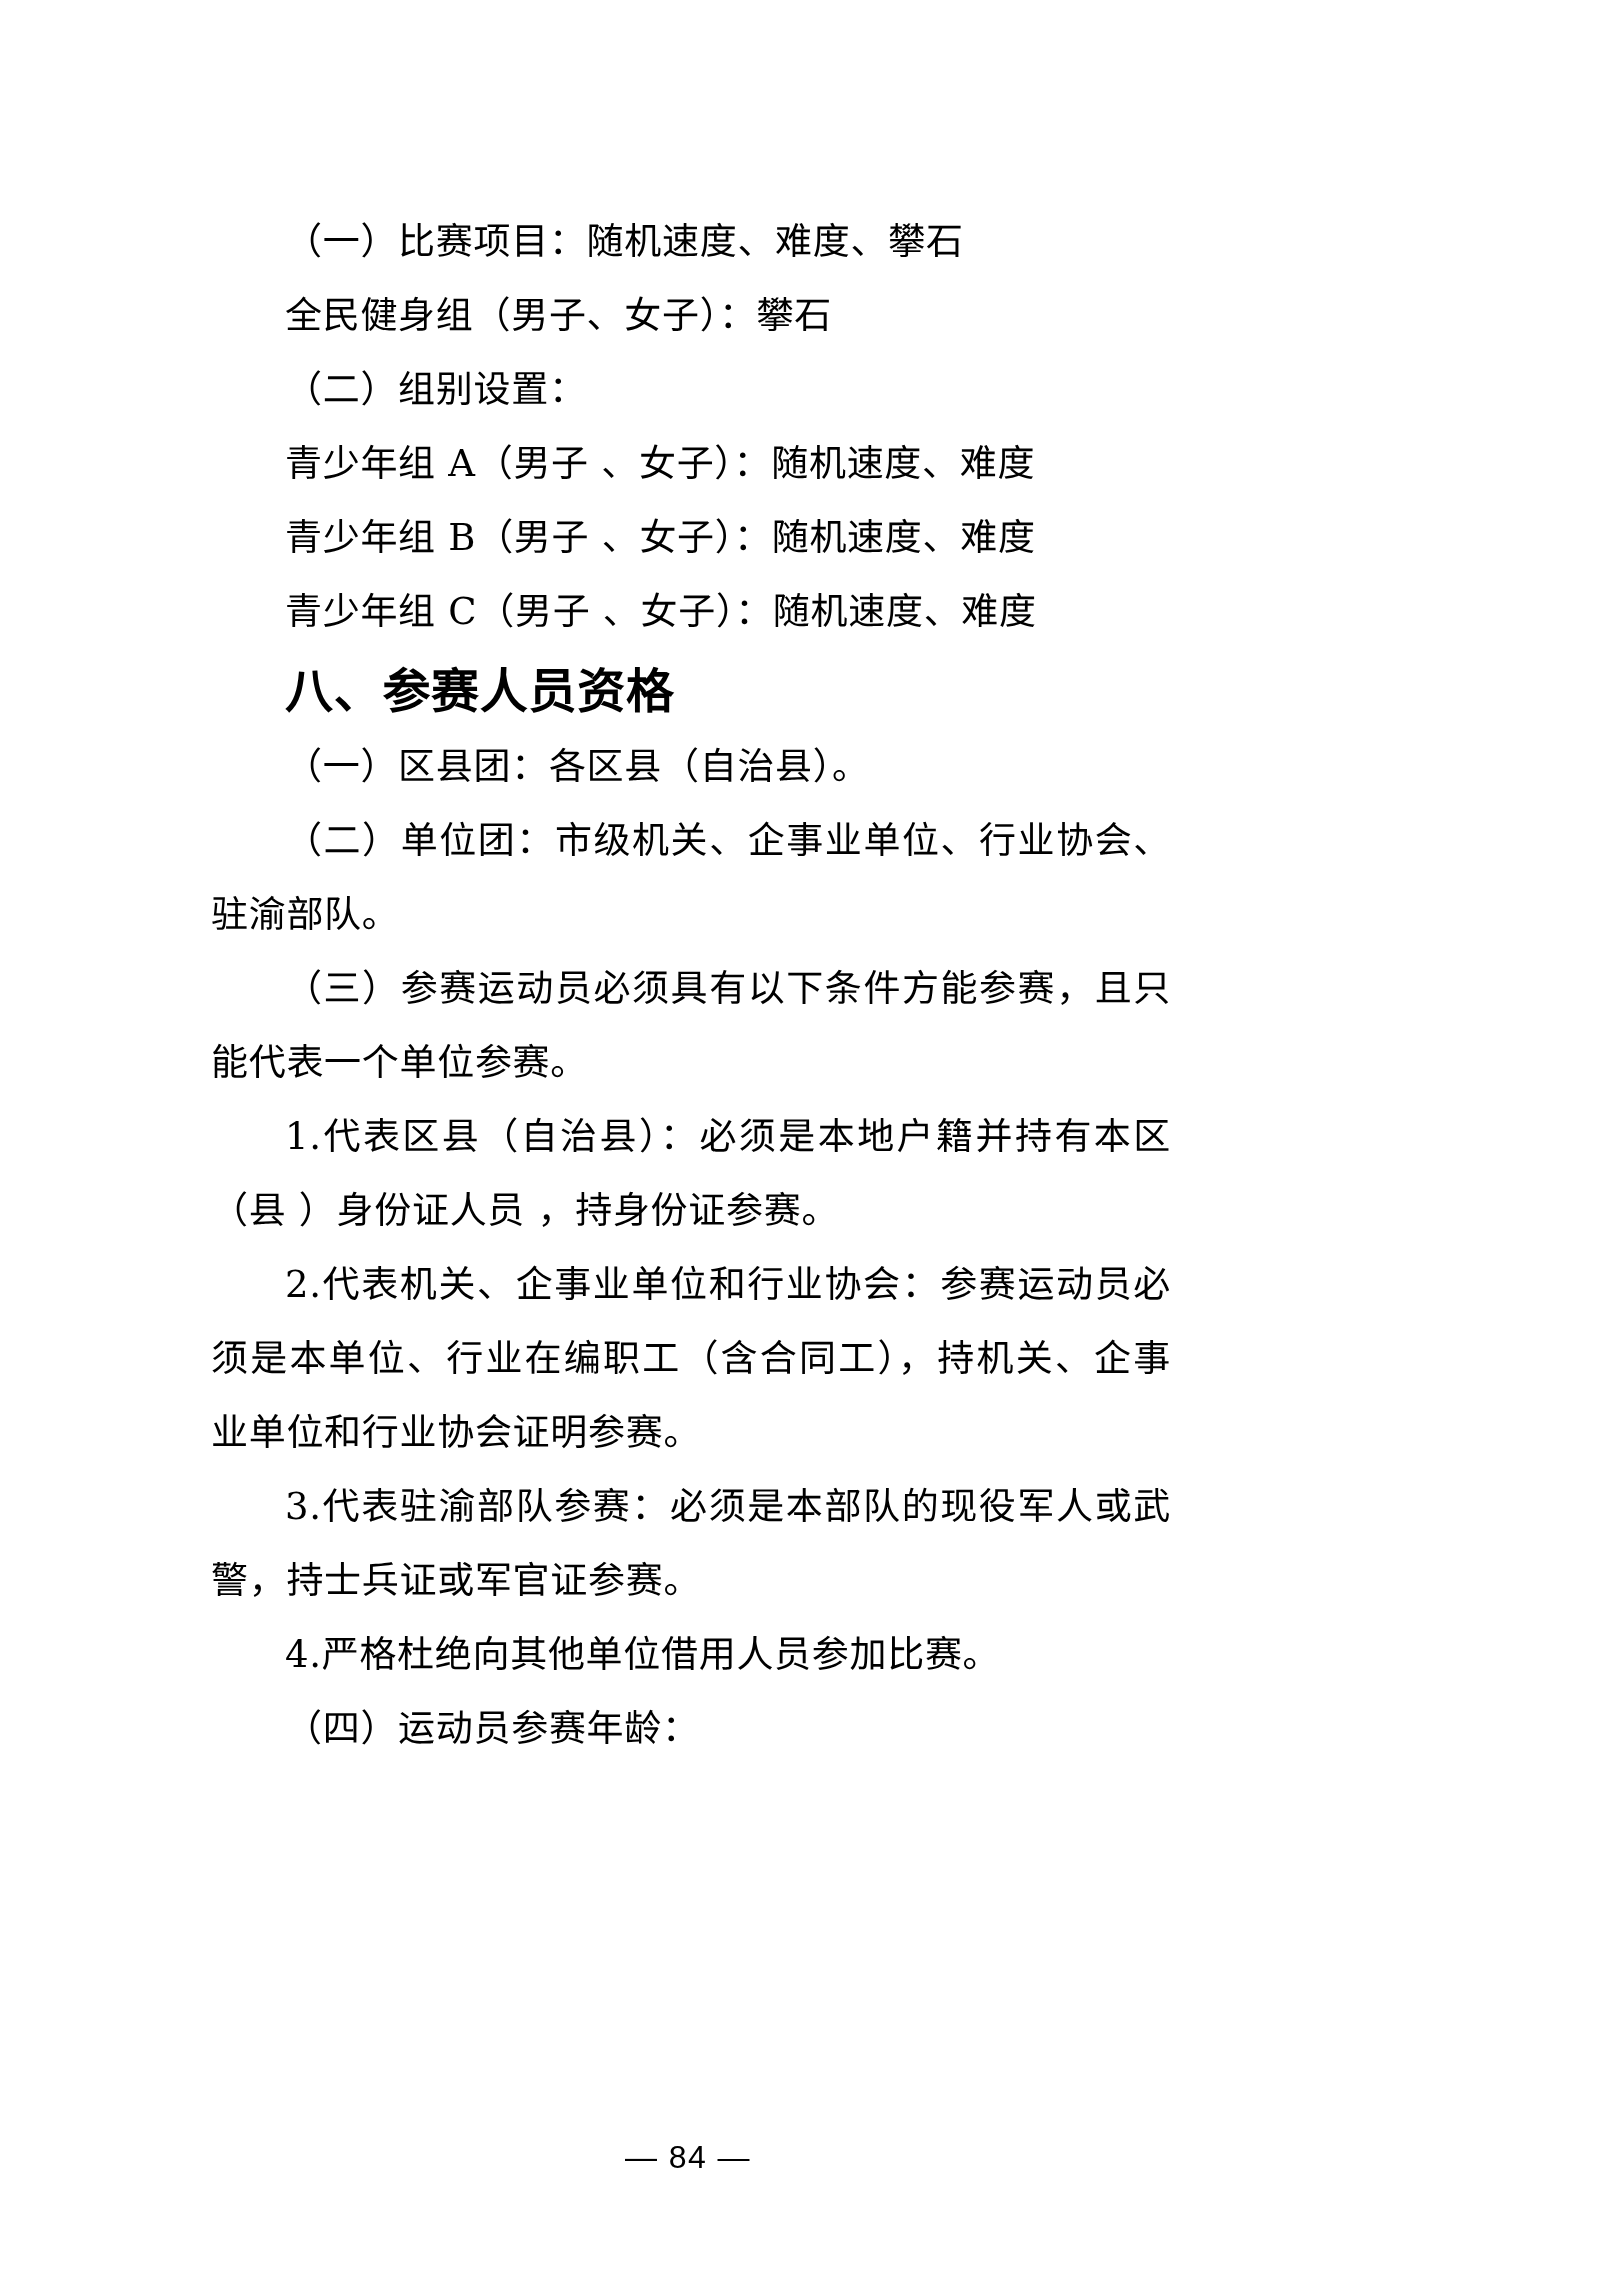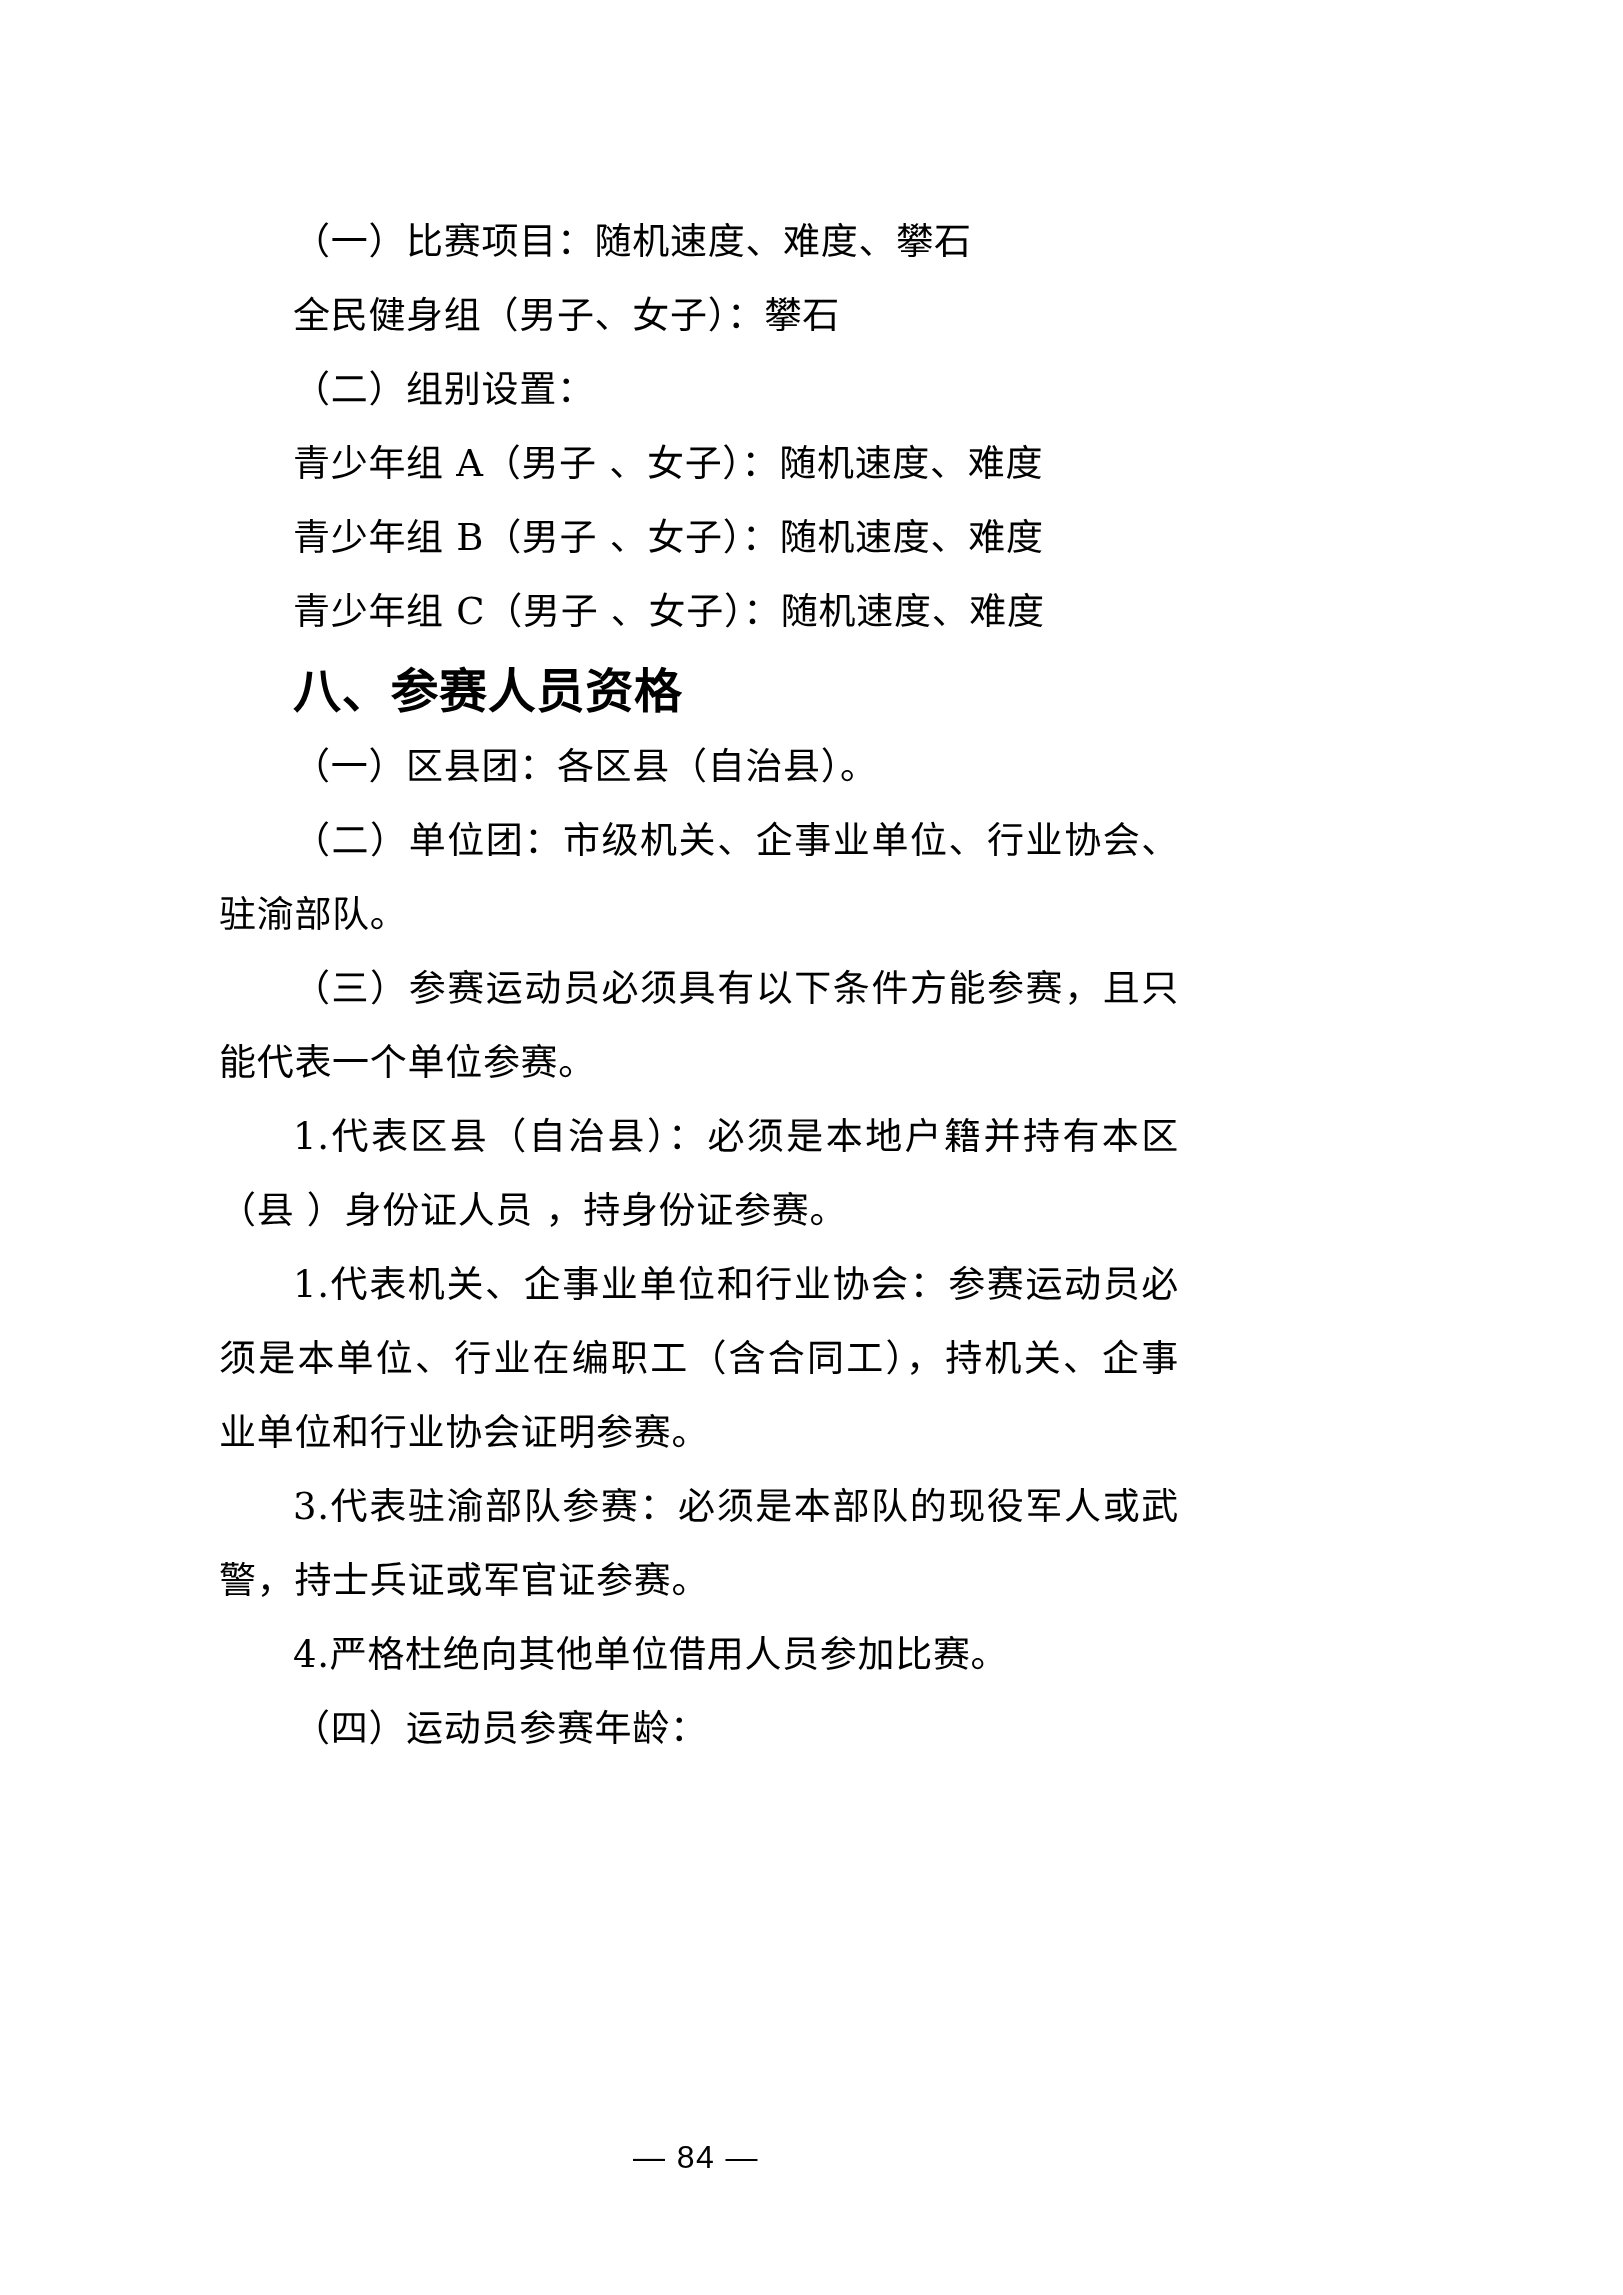--- a/index.html
+++ b/index.html
@@ -16,21 +16,20 @@
     overflow: hidden;
   }
   .page {
     position: absolute;
     top: 0;
     left: 0;
     width: 1376px;
     height: 2295px;
     box-sizing: border-box;
     padding: 205px 205px 0 211px;
-    margin-left: 8px;
   }
   .body-text {
     font-size: 37px;
     line-height: 74px;
     letter-spacing: 0.7px;
     text-align: justify;
     text-justify: inter-ideograph;
   }
   p {
     margin: 0 0 0 0;
@@ -69,21 +68,21 @@
     <p class="indent">青少年组 A（男子 、女子）：随机速度、难度</p>
     <p class="indent">青少年组 B（男子 、女子）：随机速度、难度</p>
     <p class="indent">青少年组 C（男子 、女子）：随机速度、难度</p>
 
     <h2 class="heading">八、参赛人员资格</h2>
 
     <p class="indent">（一）区县团：各区县（自治县）。</p>
     <p class="indent">（二）单位团：市级机关、企事业单位、行业协会、驻渝部队。</p>
     <p class="indent">（三）参赛运动员必须具有以下条件方能参赛，且只能代表一个单位参赛。</p>
     <p class="indent">1.代表区县（自治县）：必须是本地户籍并持有本区（县 ）身份证人员 ，持身份证参赛。</p>
-    <p class="indent">1.代表机关、企事业单位和行业协会：参赛运动员必须是本单位、行业在编职工（含合同工），持机关、企事业单位和行业协会证明参赛。</p>
+    <p class="indent">2.代表机关、企事业单位和行业协会：参赛运动员必须是本单位、行业在编职工（含合同工），持机关、企事业单位和行业协会证明参赛。</p>
     <p class="indent">3.代表驻渝部队参赛：必须是本部队的现役军人或武警，持士兵证或军官证参赛。</p>
     <p class="indent">4.严格杜绝向其他单位借用人员参加比赛。</p>
     <p class="indent">（四）运动员参赛年龄：</p>
   </div>
 
   <div class="footer">— 84 —</div>
 
 </div>
 
 

